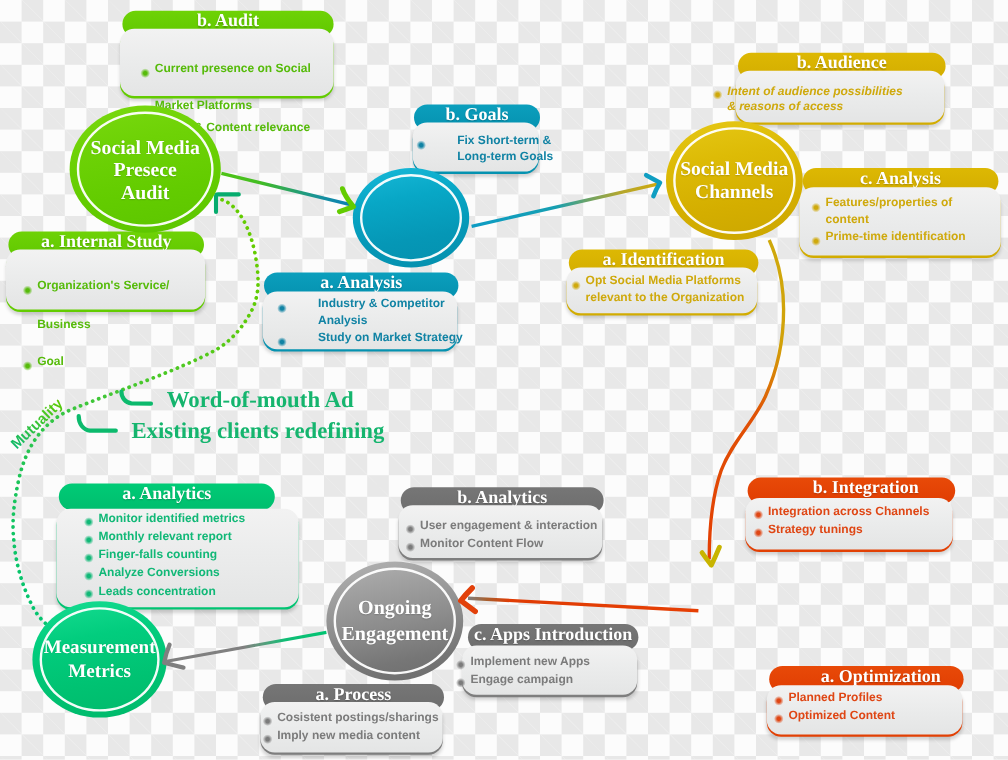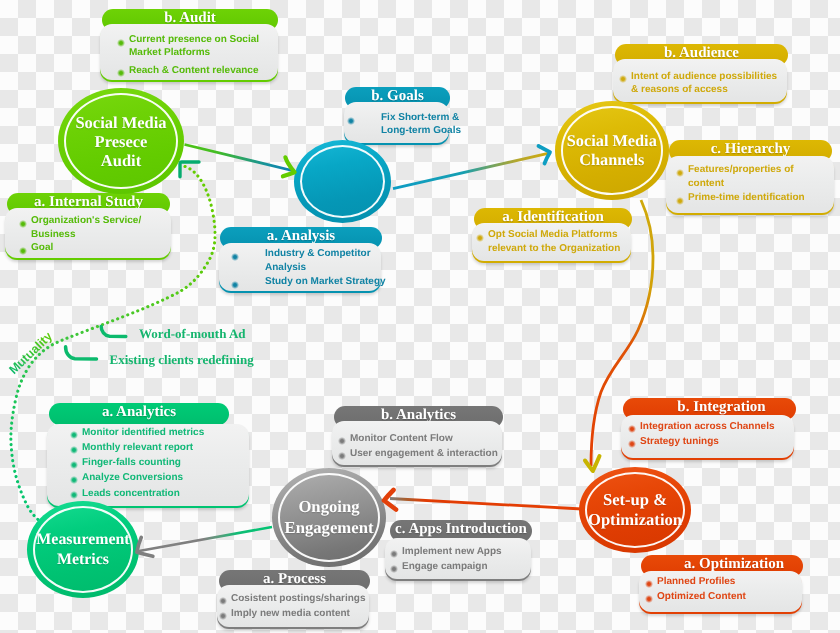--- a/index.html
+++ b/index.html
@@ -32,21 +32,21 @@
 .card .body{position:absolute;border-radius:12px;
   background:linear-gradient(180deg,#f2f2f2 0%,#ebecec 45%,#e4e5e5 100%);
   box-sizing:border-box;}
 .card .shadow{position:absolute;border-radius:12px;box-shadow:0 2px 3px rgba(0,0,0,.16);}
 .card ul{position:absolute;list-style:none;margin:0;padding:0;}
 .card li{position:relative;font-family:"Liberation Sans",sans-serif;
   font-weight:bold;white-space:nowrap;font-size:10px;}
 .card li .bul{position:absolute;width:8px;height:8px;border-radius:50%;left:-12.3px;top:5.9px;}
 
 .c-green{background:linear-gradient(180deg,#6ed206 0%,#60c800 100%);}
-.t-green{color:#56bb0a;}
+.t-green{color:#56bb0a;margin-top:18px;}
 .b-green{background:radial-gradient(circle,#56bb0a 25%,rgba(86,187,10,0) 72%);}
 .c-blue{background:linear-gradient(180deg,#0b9fbd 0%,#0591af 100%);}
 .t-blue{color:#1183a4;padding-left:22px;}
 .b-blue{background:radial-gradient(circle,#1183a4 25%,rgba(17,131,164,0) 72%);}
 .c-yellow{background:linear-gradient(180deg,#ddb803 0%,#d3ad00 100%);}
 .t-yellow{color:#cfa90c;}
 .b-yellow{background:radial-gradient(circle,#cfa90c 25%,rgba(207,169,12,0) 72%);}
 .c-orange{background:linear-gradient(180deg,#e84a08 0%,#e03d02 100%);padding-left:24px;}
 .t-orange{color:#df4614;}
 .b-orange{background:radial-gradient(circle,#df4614 25%,rgba(223,70,20,0) 72%);}
@@ -66,21 +66,21 @@
   -webkit-font-smoothing:antialiased;}
 .n-green{background:linear-gradient(170deg,#79d90f 0%,#6ed206 30%,#63cc00 65%,#5cc500 100%);}
 .n-blue{background:linear-gradient(170deg,#18b9d8 0%,#08a7c6 32%,#0597b6 68%,#0490ae 100%);}
 .n-yellow{background:linear-gradient(170deg,#e6c816 0%,#ddbb06 32%,#d4ae00 68%,#cba600 100%);}
 .n-orange{background:linear-gradient(170deg,#ee5415 0%,#e74707 32%,#de3c02 68%,#d63700 100%);}
 .n-gray{background:linear-gradient(168deg,#b4b4b4 0%,#a2a2a2 22%,#8c8c8c 52%,#767676 78%,#6c6c6c 100%);}
 .n-green2{background:linear-gradient(170deg,#17dd92 0%,#02cd7e 32%,#00c272 68%,#00b96b 100%);}
 
 
 .ann{position:absolute;font-family:"Liberation Serif",serif;font-weight:bold;
-  font-size:13px;line-height:14px;color:#15b56e;white-space:nowrap;}
+  font-size:19px;line-height:14px;color:#15b56e;white-space:nowrap;}
 .ann.mut{font-family:"Liberation Sans",sans-serif;font-size:12.4px;line-height:13px;
   transform:rotate(-44deg);transform-origin:0 100%;
   background:linear-gradient(60deg,#0bb873 0%,#3ec52a 60%,#63cc00 100%);
   -webkit-background-clip:text;background-clip:text;color:transparent;}
 
 .s-green{background:#63cc00;}
 .s-blue{background:#0592b0;}
 .s-yellow{background:#d2ac00;}
 .s-orange{background:#e24004;}
 .s-gray{background:#7e7e7e;}
@@ -197,28 +197,28 @@
     <li class="t-blue"><span>Analysis</span></li>
     <li class="t-blue"><span class="bul b-blue"></span><span>Study on Market Strategy</span></li>
   </ul>
 </div>
 <div class="card">
   <div class="hdr c-yellow" style="left:615px;top:44px;width:173px;height:22px;">
         <span>b. Audience</span>
       </div>
   <div class="shadow s-yellow" style="left:613px;top:61px;width:174px;height:43px;"></div>
   <div class="body" style="left:613px;top:59px;width:174px;height:43px;"></div>
-  <ul style="left:631px;top:69.56px;line-height:13.8px;">
+  <ul style="left:606px;top:69.56px;line-height:13.8px;font-style:italic;">
     <li class="t-yellow"><span class="bul b-yellow"></span><span>Intent of audience possibilities</span></li>
     <li class="t-yellow"><span>&amp; reasons of access</span></li>
   </ul>
 </div>
 <div class="card">
   <div class="hdr c-yellow" style="left:669px;top:140px;width:163px;height:22px;">
-        <span>c. Hierarchy</span>
+        <span>c. Analysis</span>
       </div>
   <div class="shadow s-yellow" style="left:666px;top:158px;width:168px;height:57px;"></div>
   <div class="body" style="left:666px;top:156px;width:168px;height:57px;"></div>
   <ul style="left:688px;top:163.37px;line-height:13.8px;">
     <li class="t-yellow"><span class="bul b-yellow"></span><span>Features/properties of</span></li>
     <li class="t-yellow"><span>content</span></li>
     <li class="t-yellow"><span class="bul b-yellow"></span><span>Prime-time identification</span></li>
   </ul>
 </div>
 <div class="card">
@@ -254,31 +254,31 @@
     <li class="t-orange"><span class="bul b-orange"></span><span>Optimized Content</span></li>
   </ul>
 </div>
 <div class="card">
   <div class="hdr c-gray" style="left:334px;top:406px;width:169px;height:22px;">
         <span>b. Analytics</span>
       </div>
   <div class="shadow s-gray" style="left:332px;top:423px;width:170px;height:44px;"></div>
   <div class="body" style="left:332px;top:421px;width:170px;height:44px;"></div>
   <ul style="left:350px;top:430.97px;line-height:15.0px;">
+    <li class="t-gray"><span class="bul b-gray"></span><span>User engagement &amp; interaction</span></li>
     <li class="t-gray"><span class="bul b-gray"></span><span>Monitor Content Flow</span></li>
-    <li class="t-gray"><span class="bul b-gray"></span><span>User engagement &amp; interaction</span></li>
   </ul>
 </div>
 <div class="card">
   <div class="hdr c-gray" style="left:390px;top:520px;width:142px;height:22px;">
         <span>c. Apps Introduction</span>
       </div>
   <div class="shadow s-gray" style="left:385px;top:540px;width:146px;height:41px;"></div>
   <div class="body" style="left:385px;top:538px;width:146px;height:41px;"></div>
-  <ul style="left:402px;top:544.47px;line-height:15.0px;">
+  <ul style="left:392px;top:544.47px;line-height:15.0px;">
     <li class="t-gray"><span class="bul b-gray"></span><span>Implement new Apps</span></li>
     <li class="t-gray"><span class="bul b-gray"></span><span>Engage campaign</span></li>
   </ul>
 </div>
 <div class="card">
   <div class="hdr c-gray" style="left:219px;top:570px;width:151px;height:22px;">
         <span>a. Process</span>
       </div>
   <div class="shadow s-gray" style="left:217px;top:587px;width:152px;height:42px;"></div>
   <div class="body" style="left:217px;top:585px;width:152px;height:42px;"></div>
@@ -321,25 +321,20 @@
 Audit</span>
 </div>
 <div class="node n-blue" style="left:294.0px;top:140.0px;width:97.0px;height:83.0px;">
   <span class="ring"></span>
 </div>
 <div class="node n-yellow" style="left:555.0px;top:101.1px;width:113.6px;height:98.6px;">
   <span class="ring"></span>
   <span class="lbl" style="font-size:16.3px;line-height:19.6px;">Social Media
 Channels</span>
 </div>
-<div class="node n-orange" style="left:579.0px;top:467.0px;width:112.0px;height:86.0px;">
-  <span class="ring"></span>
-  <span class="lbl" style="font-size:16.6px;line-height:20px;">Set-up &amp;
-Optimization</span>
-</div>
 <div class="node n-gray" style="left:272.0px;top:468.0px;width:114.0px;height:99.0px;">
   <span class="ring"></span>
   <span class="lbl" style="font-size:16.7px;line-height:20.5px;">Ongoing
 Engagement</span>
 </div>
 <div class="node n-green2" style="left:27.0px;top:501.0px;width:112.0px;height:97.0px;">
   <span class="ring"></span>
   <span class="lbl" style="font-size:15.9px;line-height:19.3px;">Measurement
 Metrics</span>
 </div>

